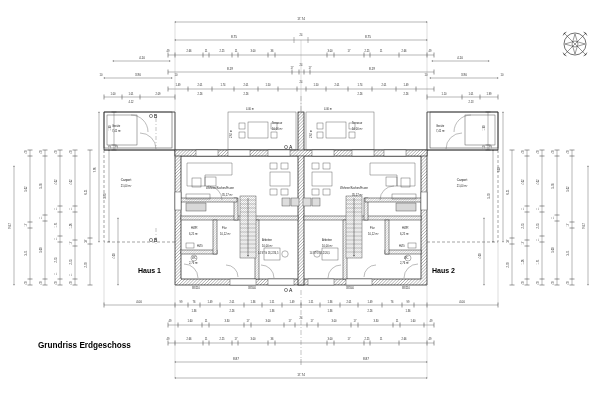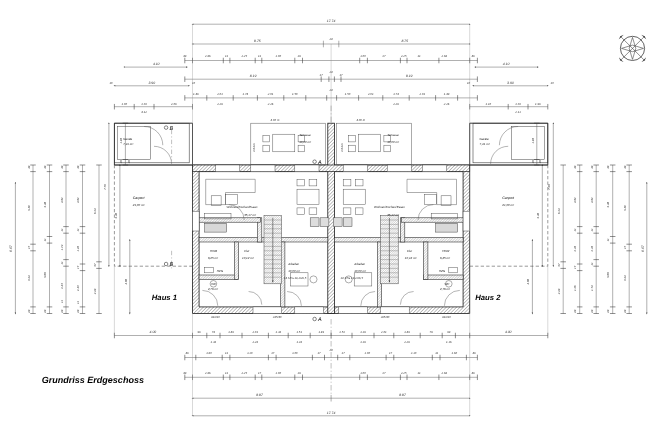--- a/index.html
+++ b/index.html
@@ -2,21 +2,21 @@
 <html><head>
 <meta charset="utf-8">
 <title>Grundriss Erdgeschoss</title>
 <style>
   html,body{margin:0;padding:0;background:#ffffff;}
   body{
     width:602px;height:400px;overflow:hidden;position:relative;
     font-family:"Liberation Sans","DejaVu Sans",sans-serif;
     color:#1a1a1a;
   }
-  #sheet{position:absolute;inset:0;width:602px;height:359px;font-style:italic;}
+  #sheet{position:absolute;inset:0;width:602px;height:359px;}
   svg{display:block;}
   .ln-thin{stroke:#5a5a5a;stroke-width:.35;fill:none;}
   .furn{fill:none;stroke:#444;stroke-width:.4;}
   .dimline{stroke:#4a4a4a;stroke-width:.4;}
   .extline{stroke:#8a8a8a;stroke-width:.3;}
   .dimtxt{font-size:3.1px;fill:#2b2b2b;font-family:"Liberation Sans",sans-serif;}
   .dimtxt-sm{font-size:2.6px;fill:#2b2b2b;font-family:"Liberation Sans",sans-serif;}
   .roomtxt{font-size:3.2px;fill:#111;font-family:"Liberation Sans",sans-serif;}
   .roomtxt-sm{font-size:2.7px;fill:#222;font-family:"Liberation Sans",sans-serif;}
   .housetxt{font-size:7px;fill:#000;font-weight:bold;font-family:"Liberation Sans",sans-serif;}

